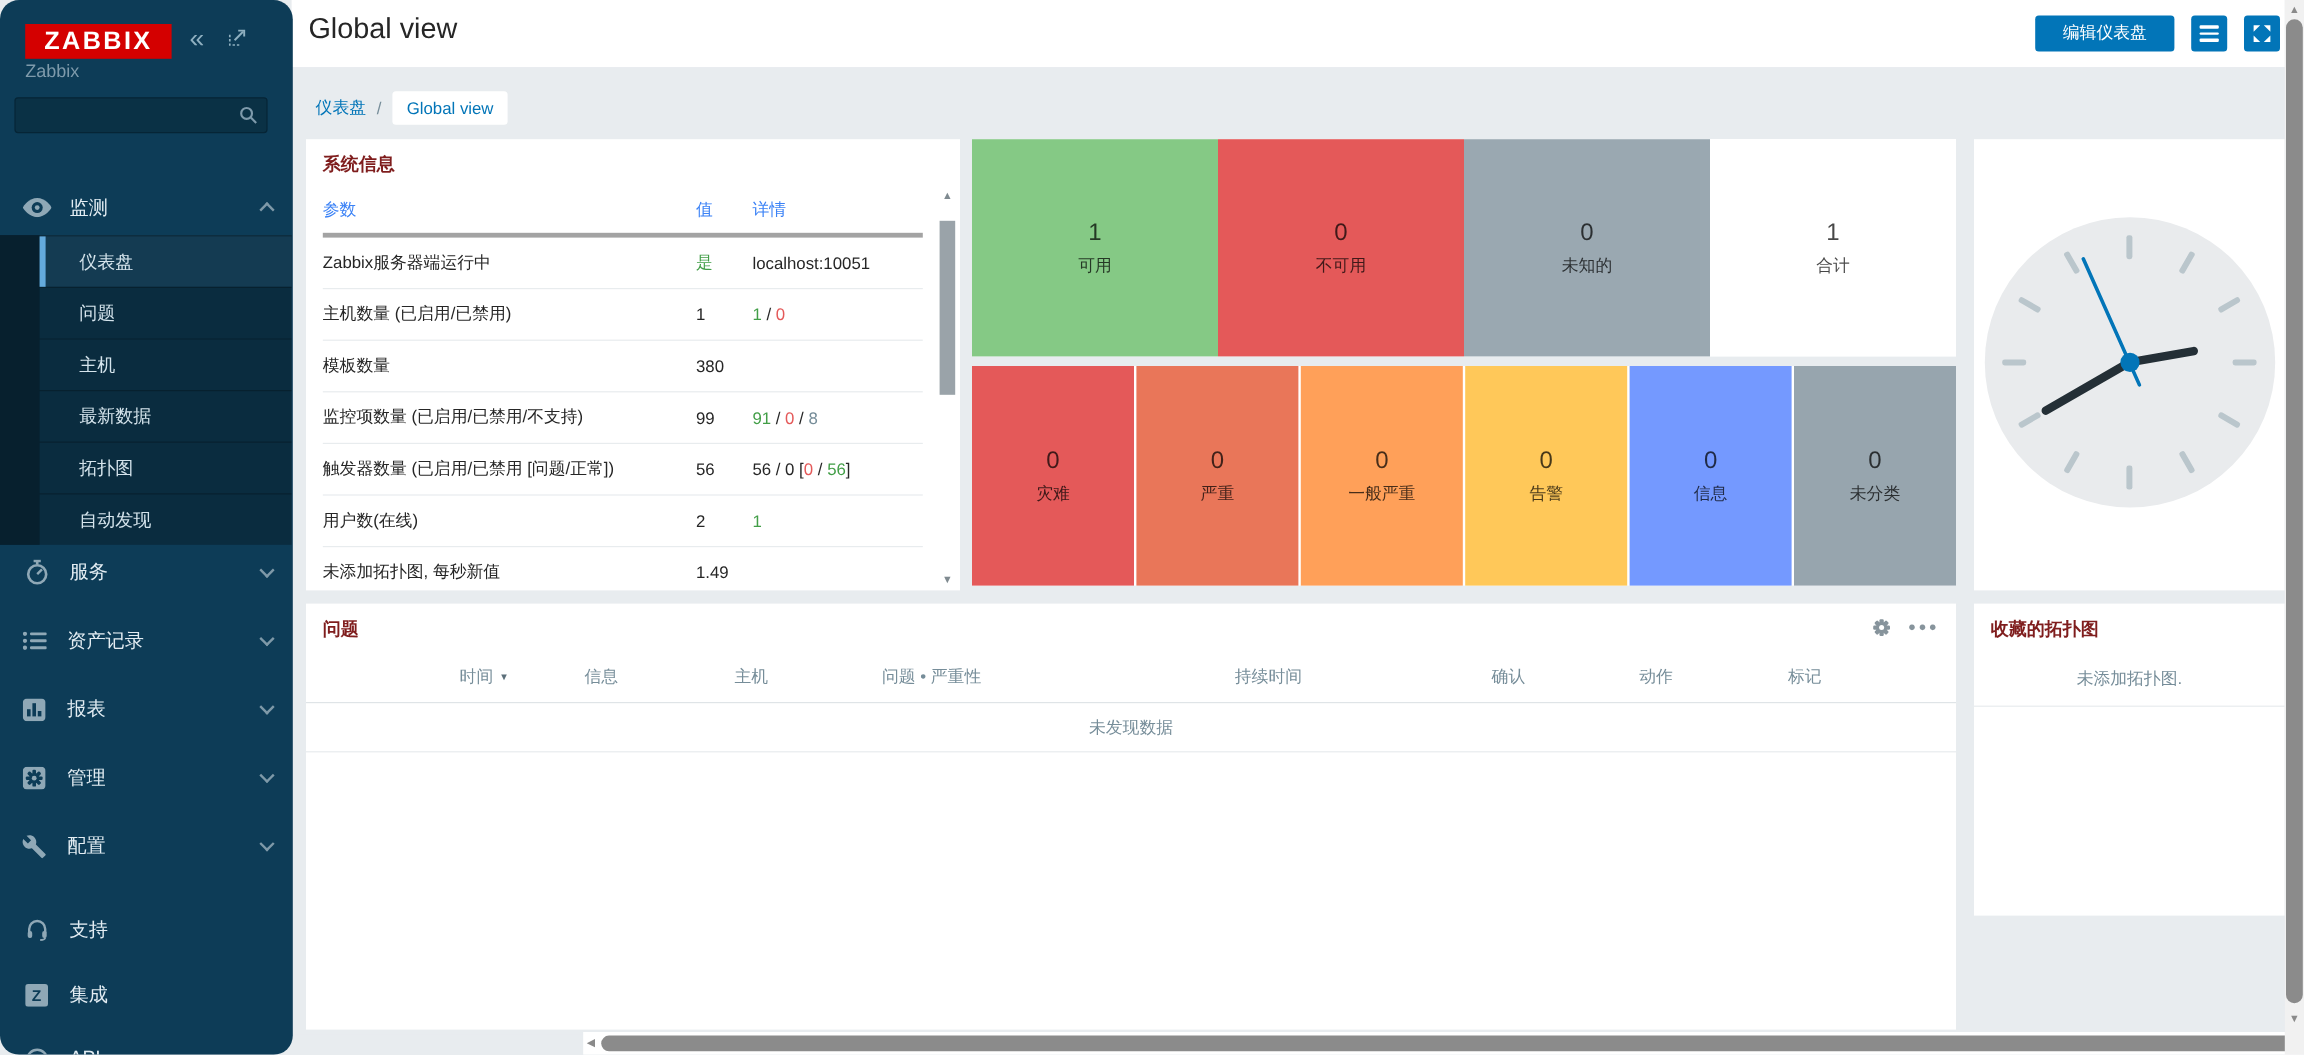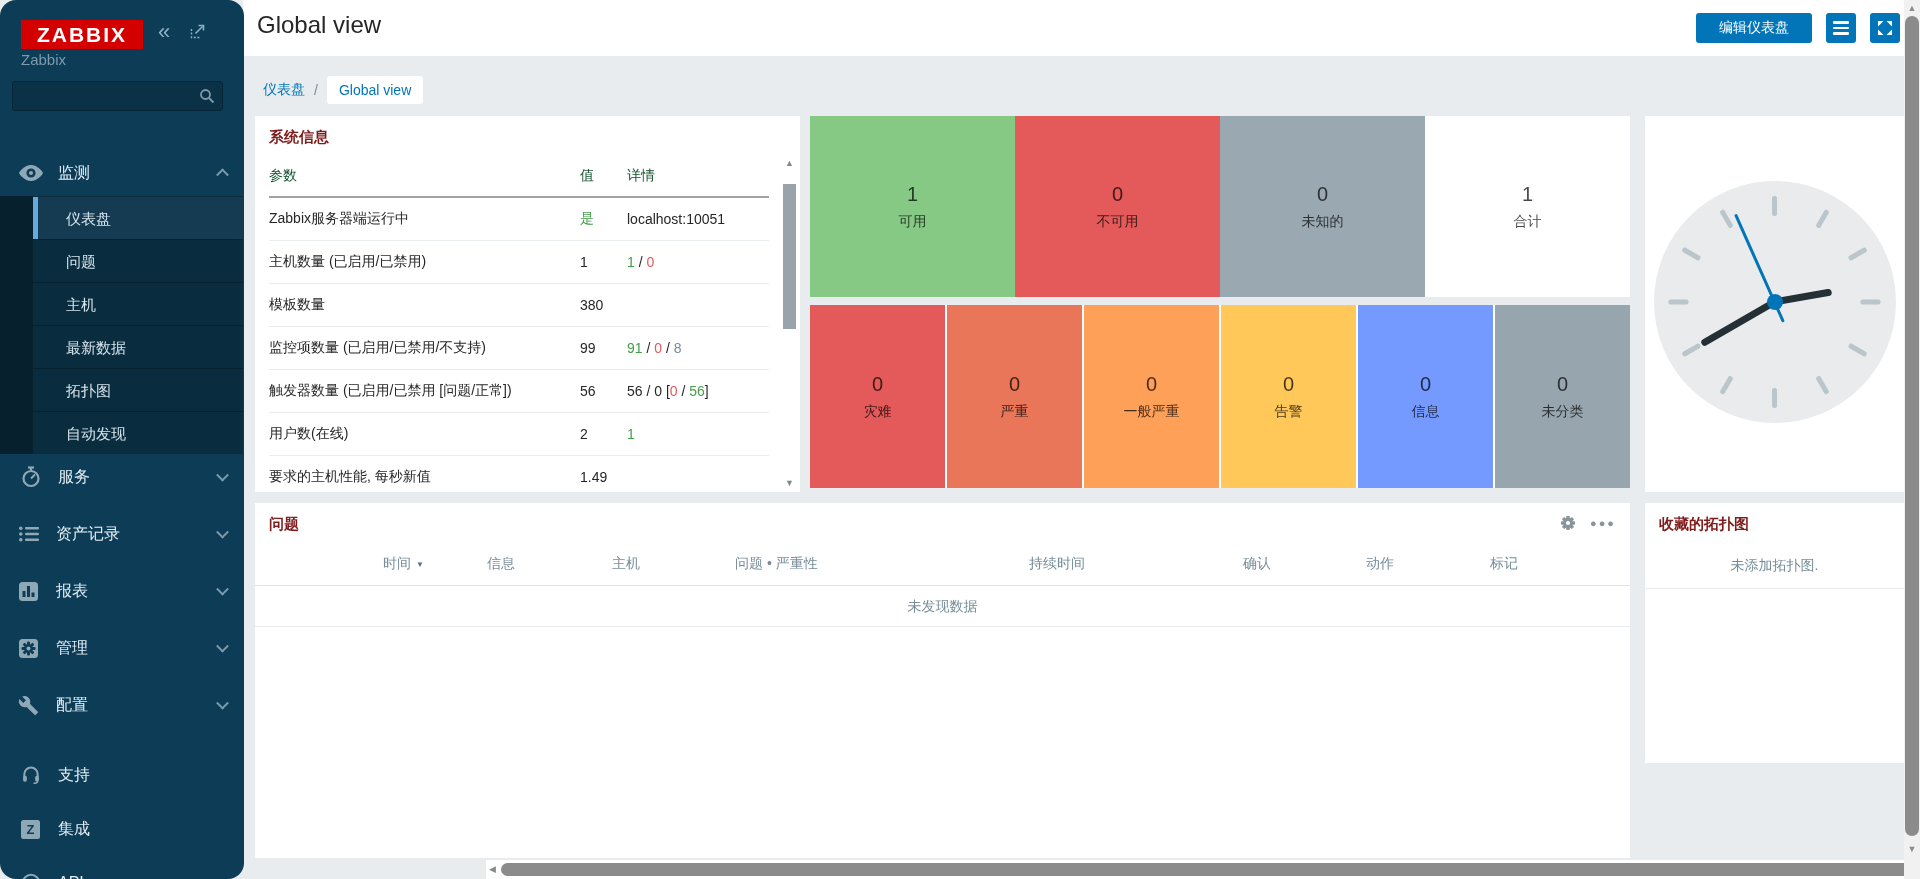--- a/index.html
+++ b/index.html
@@ -52,21 +52,21 @@
   .sep{color:#768D99;}
   .chip{background:#fff;border-radius:3px;padding:6px 12px;color:#0275B8;cursor:pointer;}
 
   .panel{position:absolute;background:#fff;}
   .panel h2{margin:0;position:absolute;left:14px;top:12px;font-size:15px;color:#7f1d1d;font-weight:bold;}
 
   
   .syspanel{left:12px;top:60px;width:545px;height:376px;overflow:hidden;}
   .si-table{position:absolute;left:14px;top:40px;width:500px;font-size:14px;}
   .si-row{display:flex;align-items:center;height:43px;border-bottom:1px solid #E8ECEE;box-sizing:border-box;}
-  .si-row.head{height:42px;color:#14532d;border-bottom:2px solid #a3a3a3;align-items:center;}
+  .si-row.head{height:42px;color:#3b82f6;border-bottom:4px solid #a3a3a3;align-items:center;}
   .si-c1{width:311px;}.si-c2{width:47px;}.si-c3{flex:1;}
   .si-row{color:#262626;}
   .seg-green{color:#429E47;}.seg-red{color:#E45959;}.seg-gray{color:#768D99;}
   .si-scroll{position:absolute;right:3px;top:42px;bottom:4px;width:15px;}
   .si-scroll .arr{position:absolute;left:0;width:15px;text-align:center;color:#7F8A90;font-size:9px;cursor:pointer;}
   .si-scroll .arr.up{top:0;}
   .si-scroll .arr.dn{bottom:0;}
   .si-scroll .thumb{position:absolute;left:1px;right:1px;top:26px;height:145px;background:#9AA3A9;cursor:pointer;}
 
   
@@ -320,21 +320,21 @@
               <span class="si-c1">触发器数量 (已启用/已禁用 [问题/正常])</span>
               <span class="si-c2">56</span>
               <span class="si-c3"><span>56 / 0 [</span><span class="seg-red">0</span><span> / </span><span class="seg-green">56</span><span>]</span></span>
             </div>
             <div class="si-row">
               <span class="si-c1">用户数(在线)</span>
               <span class="si-c2">2</span>
               <span class="si-c3"><span class="seg-green">1</span></span>
             </div>
             <div class="si-row">
-              <span class="si-c1">要求的主机性能, 每秒新值</span>
+              <span class="si-c1">未添加拓扑图, 每秒新值</span>
               <span class="si-c2">1.49</span>
               <span class="si-c3"></span>
             </div>
           </div>
         <div class="si-scroll">
           <span class="arr up">▲</span>
           <span class="thumb"></span>
           <span class="arr dn">▼</span>
         </div>
       </section>

